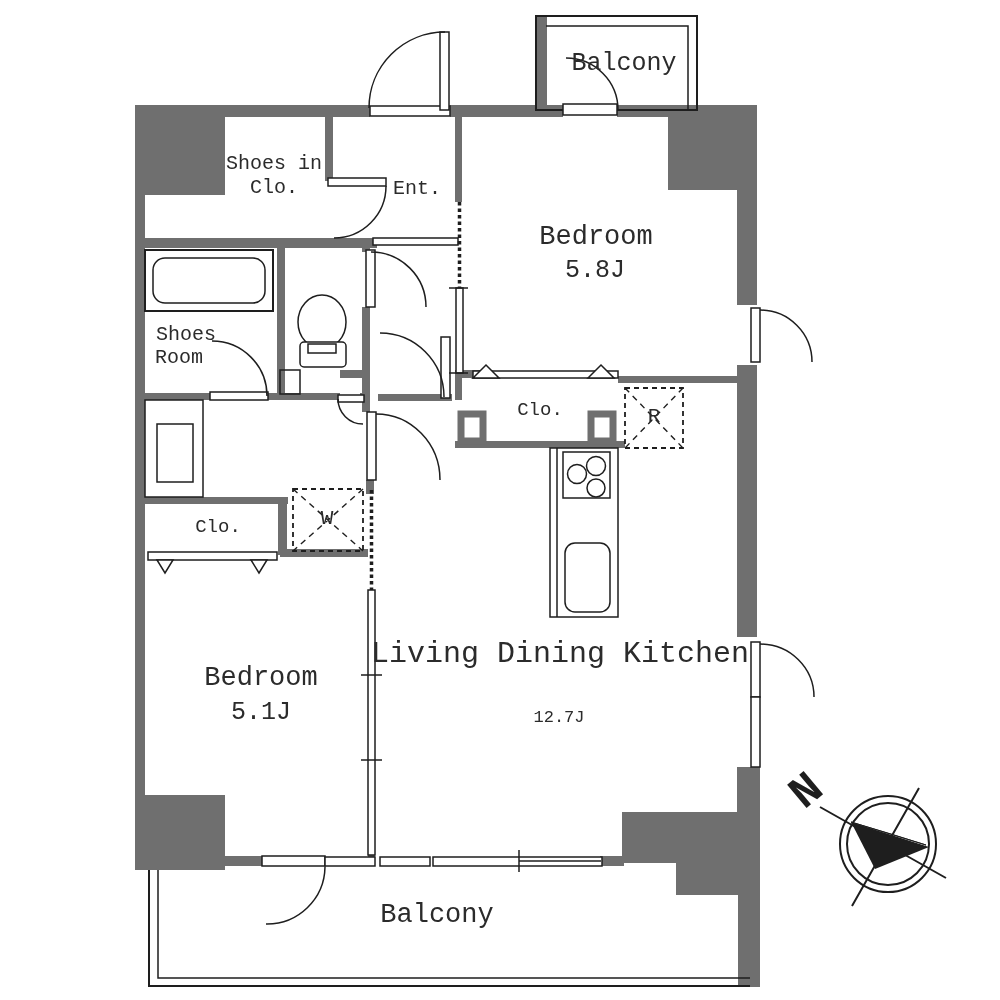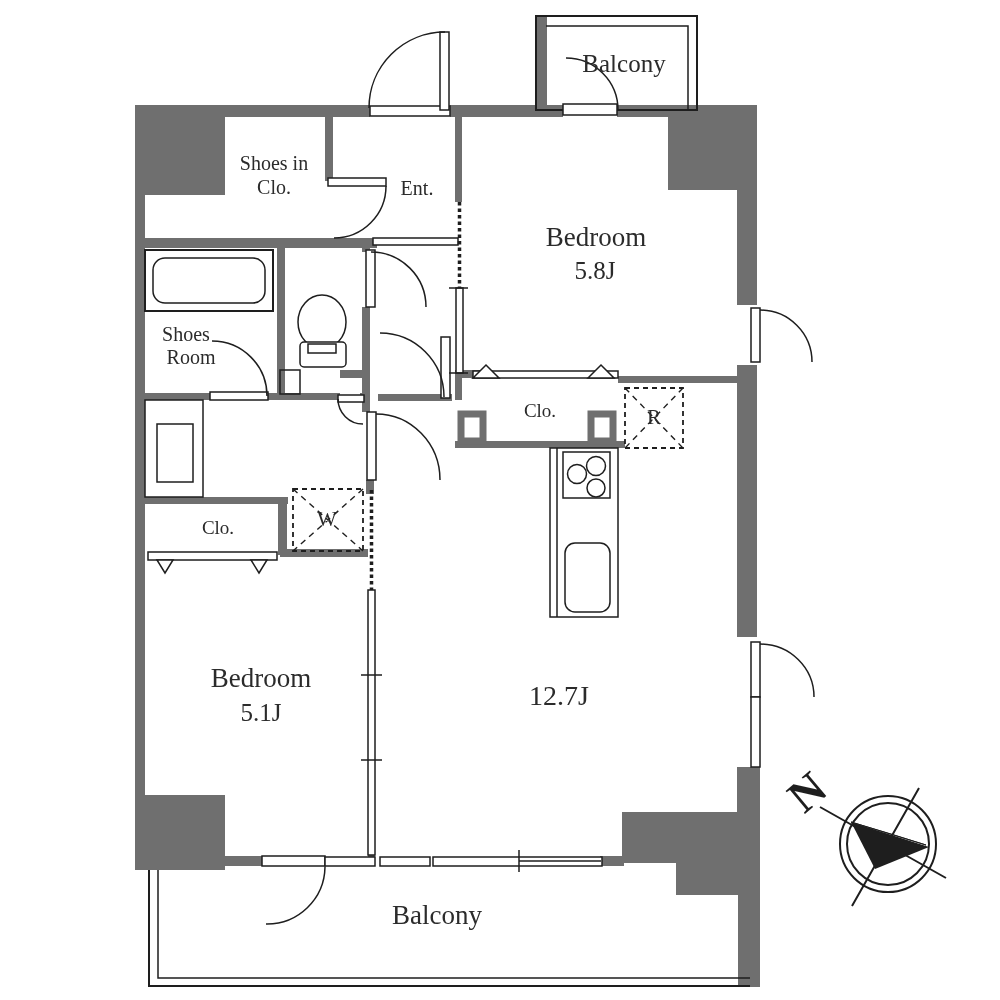--- a/index.html
+++ b/index.html
@@ -1,17 +1,17 @@
 <!DOCTYPE html>
 <html style="--wall: #6f6f6f; --line: #1e1e1e; --text: #2b2b2b; --watermark: #d8d8d8; --bg: #ffffff;"><head>
 <meta charset="utf-8">
 <style>
   html,body{margin:0;padding:0;background:#fff;}
   #plan{position:relative;width:1000px;height:1000px;background:var(--bg,#fff);overflow:hidden;
-        font-family:Liberation Serif, serif;}
+        font-family:Liberation Mono, monospace;}
   #plan svg{position:absolute;left:0;top:0;}
   .wall{fill:var(--wall,#6f6f6f);stroke:none;}
   .ln{stroke:var(--line,#1e1e1e);fill:none;stroke-width:2;}
   .ln15{stroke:var(--line,#1e1e1e);fill:none;stroke-width:1.5;}
   .lf{stroke:var(--line,#1e1e1e);fill:#ffffff;stroke-width:1.5;}
   .notch{stroke:var(--wall,#6f6f6f);fill:#ffffff;stroke-width:7;}
   .dashbox{stroke:var(--line,#1e1e1e);fill:none;stroke-width:1.8;stroke-dasharray:5 4;}
   .dashx{stroke:var(--line,#1e1e1e);fill:none;stroke-width:1.4;stroke-dasharray:6 5;}
   .dashwall{stroke:var(--line,#1e1e1e);fill:none;stroke-width:3.5;stroke-dasharray:3.5 3;}
   .needle-b{fill:var(--line,#1e1e1e);stroke:none;}
@@ -204,23 +204,24 @@
   </g>
 </svg>
 
   <div class="lbl" style="left:624px;top:64px;font-size:25px;">Balcony</div>
   <div class="lbl" style="left:274px;top:163px;font-size:20px;">Shoes in</div>
   <div class="lbl" style="left:274px;top:187px;font-size:20px;">Clo.</div>
   <div class="lbl" style="left:417px;top:188px;font-size:20px;">Ent.</div>
   <div class="lbl" style="left:596px;top:237px;font-size:27px;">Bedroom</div>
   <div class="lbl" style="left:595px;top:271px;font-size:25px;">5.8J</div>
   <div class="lbl" style="left:186px;top:334px;font-size:20px;">Shoes</div>
-  <div class="lbl" style="left:191px;top:357px;font-size:20px;">Room</div>
+  <div class="lbl" style="left:179px;top:357px;font-size:20px;">Room</div>
   <div class="lbl" style="left:540px;top:411px;font-size:19px;">Clo.</div>
   <div class="lbl" style="left:654px;top:417px;font-size:21px;">R</div>
   <div class="lbl" style="left:327px;top:519px;font-size:21px;">W</div>
   <div class="lbl" style="left:218px;top:528px;font-size:19px;">Clo.</div>
   <div class="lbl" style="left:261px;top:678px;font-size:27px;">Bedroom</div>
   <div class="lbl" style="left:261px;top:713px;font-size:25px;text-align:center;">5.1J</div>
-  <div class="lbl" style="left:559px;top:696px;font-size:28px;">12.7J</div>
+  <div class="lbl" style="left:560px;top:655px;font-size:30px;">Living Dining Kitchen</div>
+  <div class="lbl" style="left:559px;top:718px;font-size:17px;">12.7J</div>
   <div class="lbl" style="left:437px;top:915px;font-size:27px;">Balcony</div>
   <div class="north" style="left:807px;top:792px;">N</div>
 </div>
 
 </body></html>

